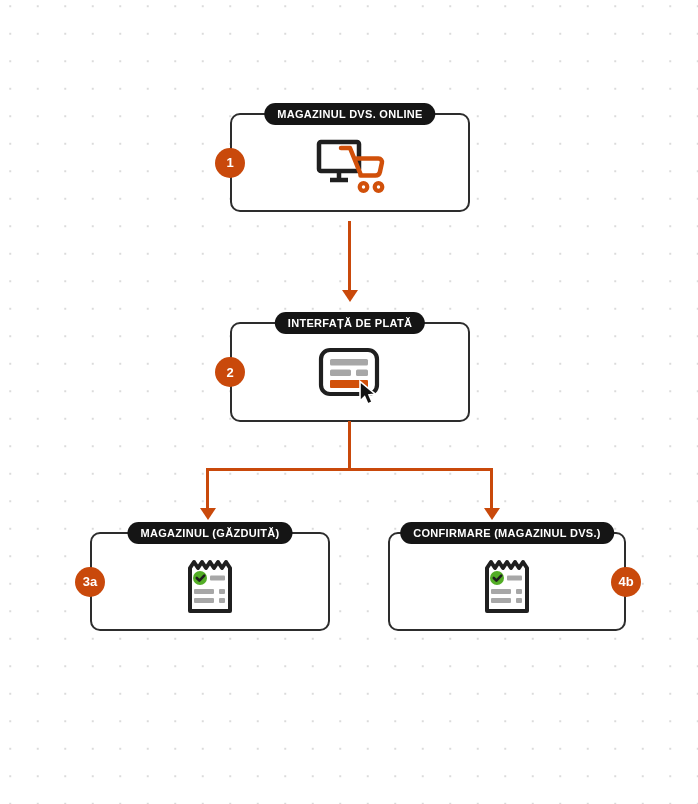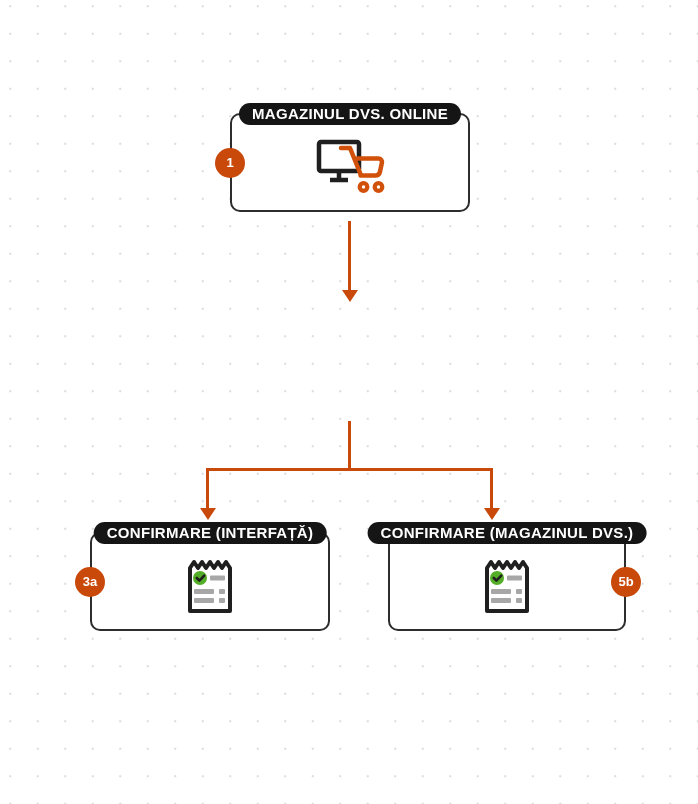--- a/index.html
+++ b/index.html
@@ -23,21 +23,21 @@
     display:flex; align-items:center; justify-content:center;
   }
   .node-1 { left:230px; top:113px; width:240px; height:99px; }
   .node-2 { left:230px; top:322px; width:240px; height:100px; }
   .node-3a { left:90px;  top:532px; width:240px; height:99px; }
   .node-3b { left:388px; top:532px; width:238px; height:99px; }
   .pill {
     position:absolute; top:-12px; left:50%; transform:translateX(-50%);
     background:var(--color-pill_bg,#151515); color:var(--color-pill_text,#fff);
     height:22px; line-height:22px; padding:0 13px; border-radius:11px;
-    font-size:15px; font-weight:bold; letter-spacing:.3px; white-space:nowrap;
+    font-size:11px; font-weight:bold; letter-spacing:.3px; white-space:nowrap;
   }
   .badge {
     position:absolute; top:50%; margin-top:-15px;
     width:30px; height:30px; border-radius:50%;
     background:var(--color-accent,#c9490b); color:#fff;
     font-size:13px; font-weight:bold;
     display:flex; align-items:center; justify-content:center;
   }
   .badge-left  { left:-17px; }
   .badge-right { right:-17px; }
@@ -81,48 +81,62 @@
         <path class="st-orange" d="M46 21.5 h21.5 a3.5 3.5 0 0 1 3.4 4.3 l-2 9.2 a4.6 4.6 0 0 1 -4.5 3.6 H49.5" stroke-width="4.5" stroke-linejoin="round" stroke-linecap="round"></path>
         <circle class="st-orange" cx="52.5" cy="50" r="3.8" stroke-width="4.2"></circle>
         <circle class="st-orange" cx="67.5" cy="50" r="3.8" stroke-width="4.2"></circle>
       </svg>
     </div>
   </div>
 
   <div class="line arrow1-stem"></div>
   <div class="arrowhead arrow1-head"></div>
 
+  <div class="node node-2">
+    <div class="pill">INTERFAȚĂ DE PLATĂ</div>
+    <div class="badge badge-left">2</div>
+    <div class="icon-wrap">
+      <svg width="66" height="58" viewBox="0 0 66 58" aria-hidden="true">
+        <rect class="st-dark" x="4" y="4" width="56" height="44" rx="9" stroke-width="4.2" style="fill:#fff"></rect>
+        <rect class="fi-gray" x="13" y="13" width="38" height="6.5" rx="1.5"></rect>
+        <rect class="fi-gray" x="13" y="23.5" width="21" height="6.5" rx="1.5"></rect>
+        <rect class="fi-gray" x="39" y="23.5" width="12" height="6.5" rx="1.5"></rect>
+        <rect class="fi-orange" x="13" y="34" width="38" height="8" rx="1"></rect>
+        <path class="cursor-shape" d="M43 35.5 v19.5 l4.6 -4.4 3.2 7.3 4.3 -1.9 -3.1 -7.1 6.4 -0.8 z"></path>
+      </svg>
+    </div>
+  </div>
 
   <div class="line stem2"></div>
   <div class="line branch-h"></div>
   <div class="line drop-left"></div>
   <div class="arrowhead head-left"></div>
   <div class="line drop-right"></div>
   <div class="arrowhead head-right"></div>
 
   <div class="node node-3a">
-    <div class="pill">CONFIRMARE (INTERFAȚĂ)</div>
+    <div class="pill">MAGAZINUL (GĂZDUITĂ)</div>
     <div class="badge badge-left">3a</div>
     <div class="icon-wrap">
       <svg width="52" height="60" viewBox="0 0 52 60" aria-hidden="true">
         <path class="st-dark" d="M6 56 V13 l4 -6 4 6 4 -6 4 6 4 -6 4 6 4 -6 4 6 4 -6 4 6 V56 Z" stroke-width="4" stroke-linejoin="round" style="fill:#fff"></path>
         <circle class="fi-green" cx="16" cy="23" r="7"></circle>
         <path class="st-dark" d="M12.8 23 l2.6 2.6 4.8 -4.9" stroke-width="2.6" stroke-linecap="round" stroke-linejoin="round"></path>
         <rect class="fi-gray" x="26" y="20.5" width="15" height="5" rx="1"></rect>
         <rect class="fi-gray" x="10" y="34" width="20" height="5" rx="1"></rect>
         <rect class="fi-gray" x="35" y="34" width="6" height="5" rx="1"></rect>
         <rect class="fi-gray" x="10" y="43" width="20" height="5" rx="1"></rect>
         <rect class="fi-gray" x="35" y="43" width="6" height="5" rx="1"></rect>
       </svg>
     </div>
   </div>
 
   <div class="node node-3b">
     <div class="pill">CONFIRMARE (MAGAZINUL DVS.)</div>
-    <div class="badge badge-right">5b</div>
+    <div class="badge badge-right">4b</div>
     <div class="icon-wrap">
       <svg width="52" height="60" viewBox="0 0 52 60" aria-hidden="true">
         <path class="st-dark" d="M6 56 V13 l4 -6 4 6 4 -6 4 6 4 -6 4 6 4 -6 4 6 4 -6 4 6 V56 Z" stroke-width="4" stroke-linejoin="round" style="fill:#fff"></path>
         <circle class="fi-green" cx="16" cy="23" r="7"></circle>
         <path class="st-dark" d="M12.8 23 l2.6 2.6 4.8 -4.9" stroke-width="2.6" stroke-linecap="round" stroke-linejoin="round"></path>
         <rect class="fi-gray" x="26" y="20.5" width="15" height="5" rx="1"></rect>
         <rect class="fi-gray" x="10" y="34" width="20" height="5" rx="1"></rect>
         <rect class="fi-gray" x="35" y="34" width="6" height="5" rx="1"></rect>
         <rect class="fi-gray" x="10" y="43" width="20" height="5" rx="1"></rect>
         <rect class="fi-gray" x="35" y="43" width="6" height="5" rx="1"></rect>

